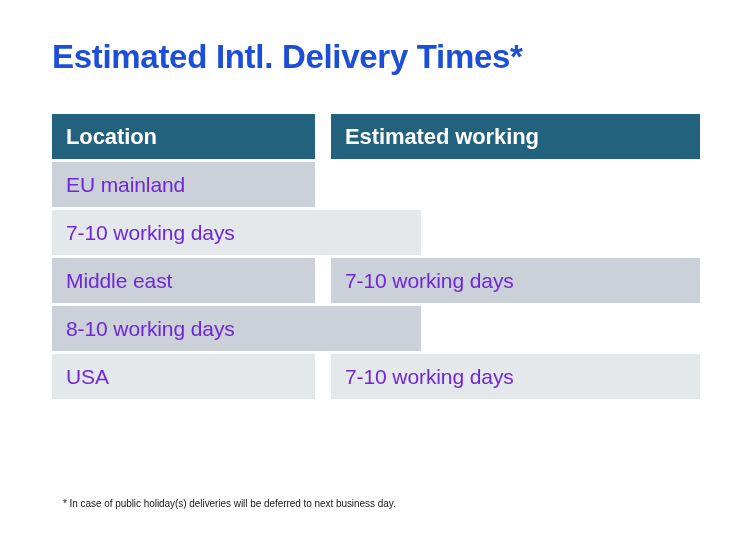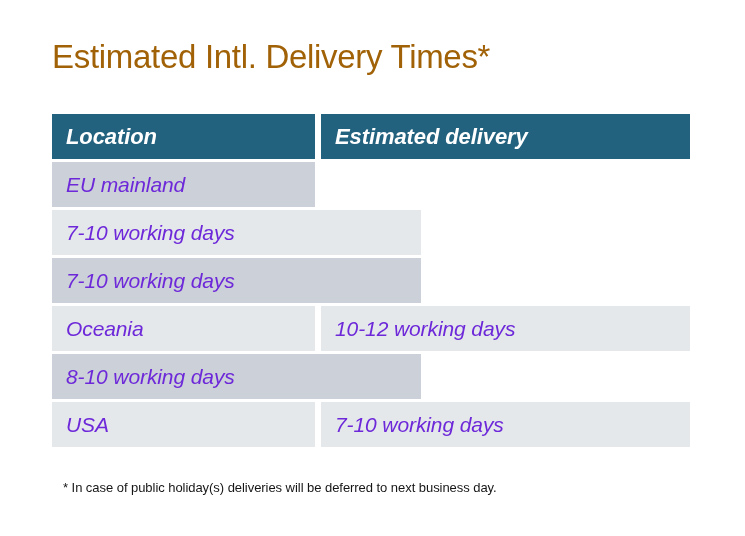--- a/index.html
+++ b/index.html
@@ -22,40 +22,39 @@
     width: 745px;
     height: 536px;
     background: #ffffff;
   }
 
   #page-title {
     position: absolute;
     left: 52px;
     top: 36px;
     font-size: 33px;
-    font-weight: 400;
+    font-weight: 700;
     letter-spacing: -0.3px;
-    color: #a16207;
+    color: #1d4ed8;
     white-space: nowrap;
     line-height: 42px;
   }
 
   #delivery-table {
     position: absolute;
     left: 52px;
     top: 114px;
     width: 638px;
   }
 
   .t-row {
     display: flex;
     width: 100%;
     margin-bottom: 3px;
-    column-gap: 6px;
-    font-style: italic;
+    column-gap: 16px;
   }
 
   .t-row:last-child {
     margin-bottom: 0;
     text-align: right;
   }
 
   .cell {
     box-sizing: border-box;
     height: 45px;
@@ -79,57 +78,54 @@
     font-size: 22px;
     height: 45px;
   }
 
   .row-dark .cell  { background: #ccd0d8; }
   .row-light .cell { background: #e5e8eb; }
 
   #table-footnote {
     position: absolute;
     left: 63px;
-    top: 480px;
-    font-size: 13px;
+    top: 498px;
+    font-size: 10px;
     color: #161616;
     letter-spacing: -0.05px;
     white-space: nowrap;
   }
 </style>
 </head>
 <body>
 
 <div id="page">
 
   <div id="page-title">Estimated Intl. Delivery Times*</div>
 
   <div id="delivery-table">
 
     <div class="t-row header-row">
       <div class="cell col-location">Location</div>
-      <div class="cell col-delivery">Estimated delivery</div>
+      <div class="cell col-delivery">Estimated working</div>
     </div>
 
     <div class="t-row row-dark">
       <div class="cell col-location">EU mainland</div>
     </div>
 
     <div class="t-row row-light">
       <div class="cell col-delivery">7-10 working days</div>
     </div>
 
     <div class="t-row row-dark">
+      <div class="cell col-location">Middle east</div>
       <div class="cell col-delivery">7-10 working days</div>
     </div>
 
-    <div class="t-row row-light">
-      <div class="cell col-location">Oceania</div>
-      <div class="cell col-delivery">10-12 working days</div>
-    </div>
 
     <div class="t-row row-dark">
       <div class="cell col-delivery">8-10 working days</div>
     </div>
 
     <div class="t-row row-light">
       <div class="cell col-location">USA</div>
       <div class="cell col-delivery">7-10 working days</div>
     </div>
 

